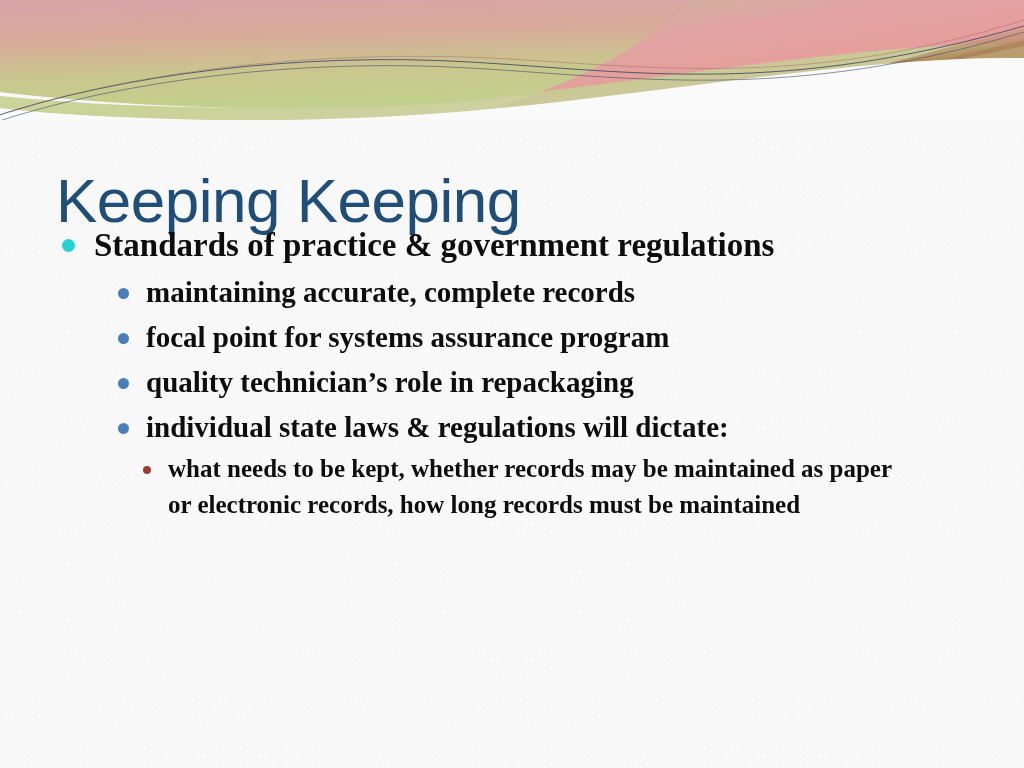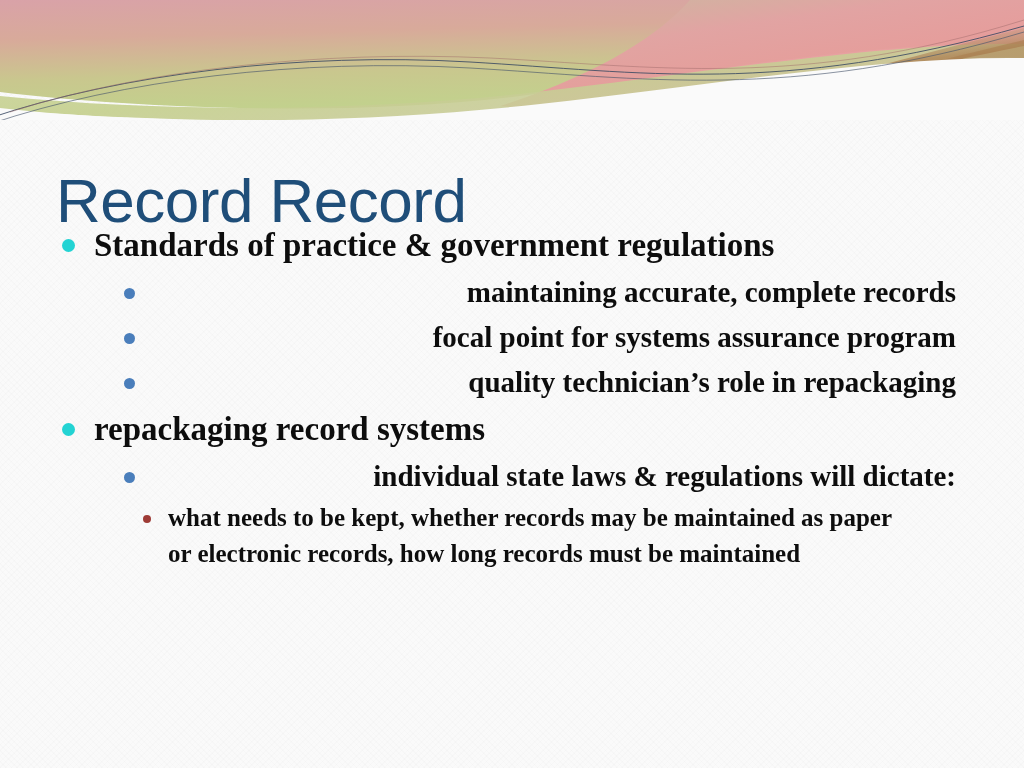--- a/index.html
+++ b/index.html
@@ -92,24 +92,23 @@
     top: 17px;
     background: #23d3d3;
   }
   .lvl1 .txt {
     font-size: 33px;
     line-height: 47px;
   }
 
   
   .lvl2 {
-    margin: 0 0 2px 14px;
+    margin: 0 0 2px 8px;
     padding-left: 138px;
     min-height: 43px;
-    text-align: right;
   }
   .lvl2 .dot {
     width: 11px;
     height: 11px;
     left: 110px;
     top: 17px;
     background: #4a7ebb;
   }
   .lvl2 .txt {
     font-size: 29px;
@@ -177,21 +176,21 @@
     <path d="M1024,40 C950,58 860,80 780,98 C850,96 940,74 1024,58 Z" fill="#a87b4c" opacity="0.55"></path>
 
     <path d="M0,108 C160,126 360,124 540,104 C720,84 880,56 1024,58
              L1024,120 H0 Z" fill="#fafafa"></path>
 
     <path d="M-10,118 C120,74 300,52 470,62 C640,72 780,96 1024,26" fill="none" stroke="#3a4a63" stroke-width="1" opacity="0.85"></path>
     <path d="M-10,124 C120,80 300,58 470,68 C640,78 790,102 1024,32" fill="none" stroke="#46546b" stroke-width="0.9" opacity="0.7"></path>
     <path d="M10,112 C140,70 320,50 490,58 C650,66 800,90 1024,20" fill="none" stroke="#9e6a6a" stroke-width="0.8" opacity="0.6"></path>
   </svg>
 
-  <h1 id="title">Record Record</h1>
+  <h1 id="title">Keeping Keeping</h1>
 
   <div id="body">
 
     <div class="bullet-row lvl1">
       <span class="dot"></span>
       <span class="txt">Standards of practice &amp; government regulations</span>
     </div>
 
     <div class="bullet-row lvl2">
       <span class="dot"></span>
@@ -201,24 +200,20 @@
     <div class="bullet-row lvl2">
       <span class="dot"></span>
       <span class="txt">focal point for systems assurance program</span>
     </div>
 
     <div class="bullet-row lvl2">
       <span class="dot"></span>
       <span class="txt">quality technician’s role in repackaging</span>
     </div>
 
-    <div class="bullet-row lvl1">
-      <span class="dot"></span>
-      <span class="txt">repackaging record systems</span>
-    </div>
 
 
     <div class="bullet-row lvl2">
       <span class="dot"></span>
       <span class="txt">individual state laws &amp; regulations will dictate:</span>
     </div>
 
     <div class="bullet-row lvl3">
       <span class="dot"></span>
       <span class="txt">what needs to be kept, whether records may be maintained as paper or electronic records, how long records must be maintained</span>

